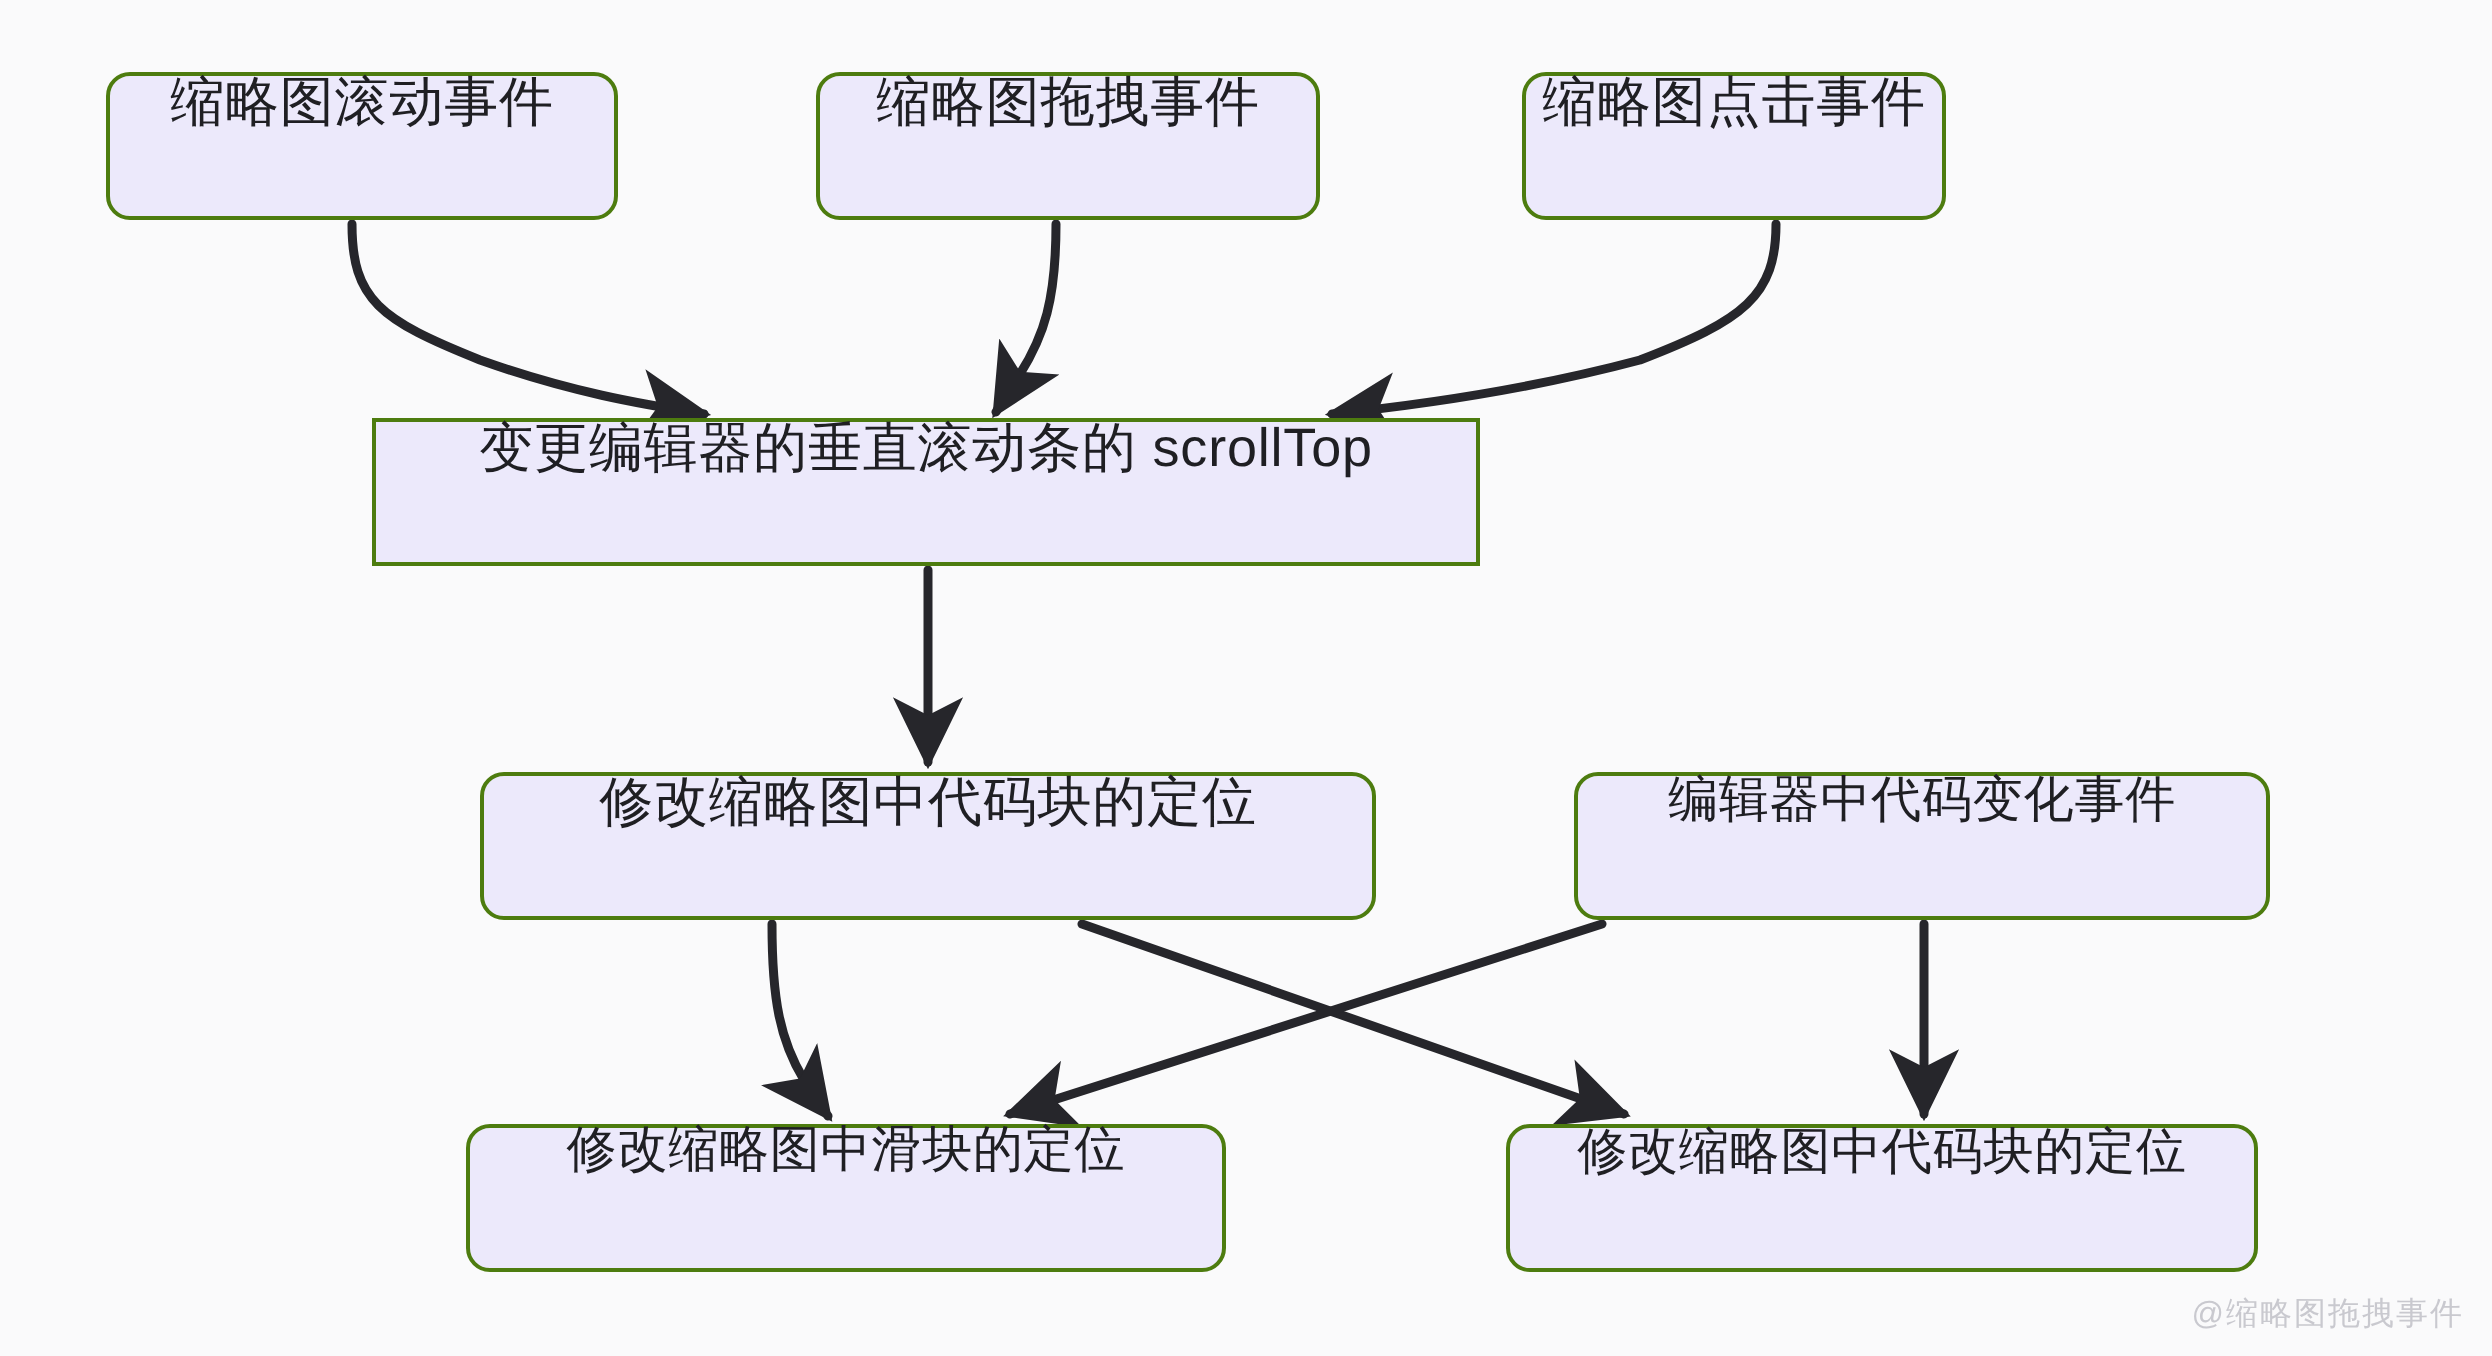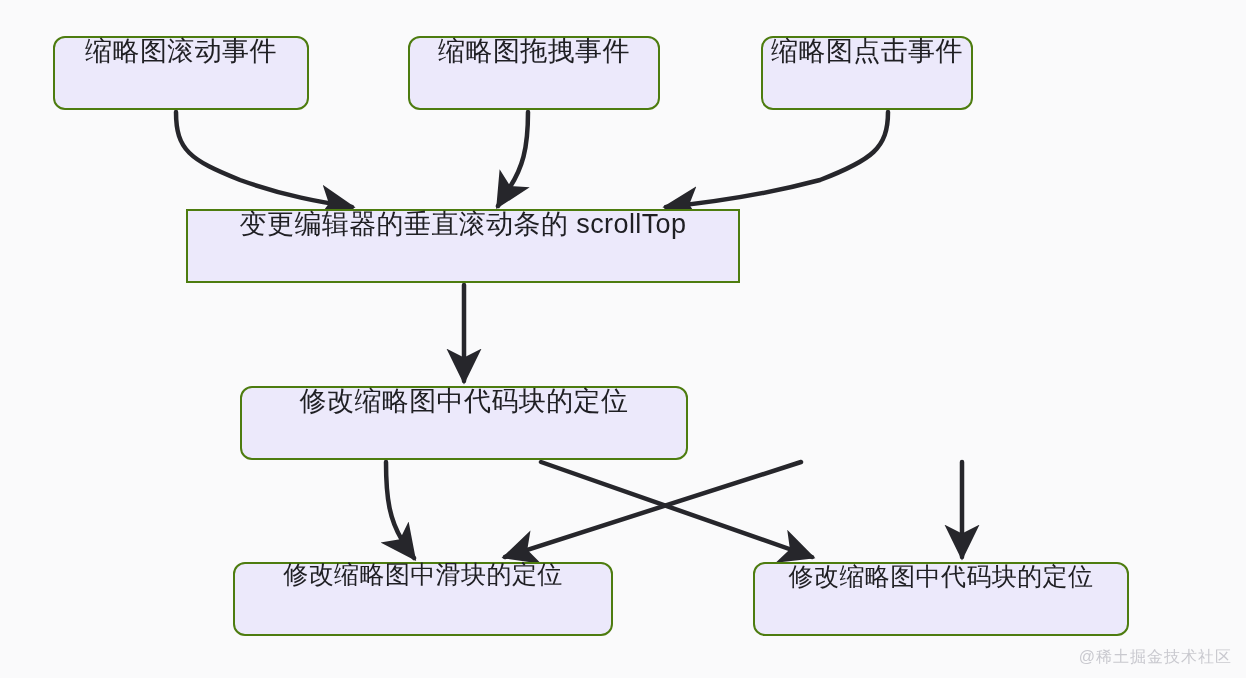--- a/index.html
+++ b/index.html
@@ -99,24 +99,27 @@
   </div>
 
   <div class="node sharp" style="left:186px; top:209px; width:554px; height:74px;">
     <span class="node-label">变更编辑器的垂直滚动条的 scrollTop</span>
   </div>
 
   <div class="node rounded" style="left:240px; top:386px; width:448px; height:74px;">
     <span class="node-label">修改缩略图中代码块的定位</span>
   </div>
 
+  <div class="node rounded" style="left:787px; top:386px; width:348px; height:74px;">
+    <span class="node-label small">编辑器中代码变化事件</span>
+  </div>
 
   <div class="node rounded" style="left:233px; top:562px; width:380px; height:74px;font-family:Liberation Mono, monospace;">
     <span class="node-label small">修改缩略图中滑块的定位</span>
   </div>
 
   <div class="node rounded" style="left:753px; top:562px; width:376px; height:74px;">
     <span class="node-label small">修改缩略图中代码块的定位</span>
   </div>
 
-  <div class="watermark">@稀土掘金技术社区</div>
+  <div class="watermark">@缩略图拖拽事件</div>
 
 </div>
 
 </body></html>

